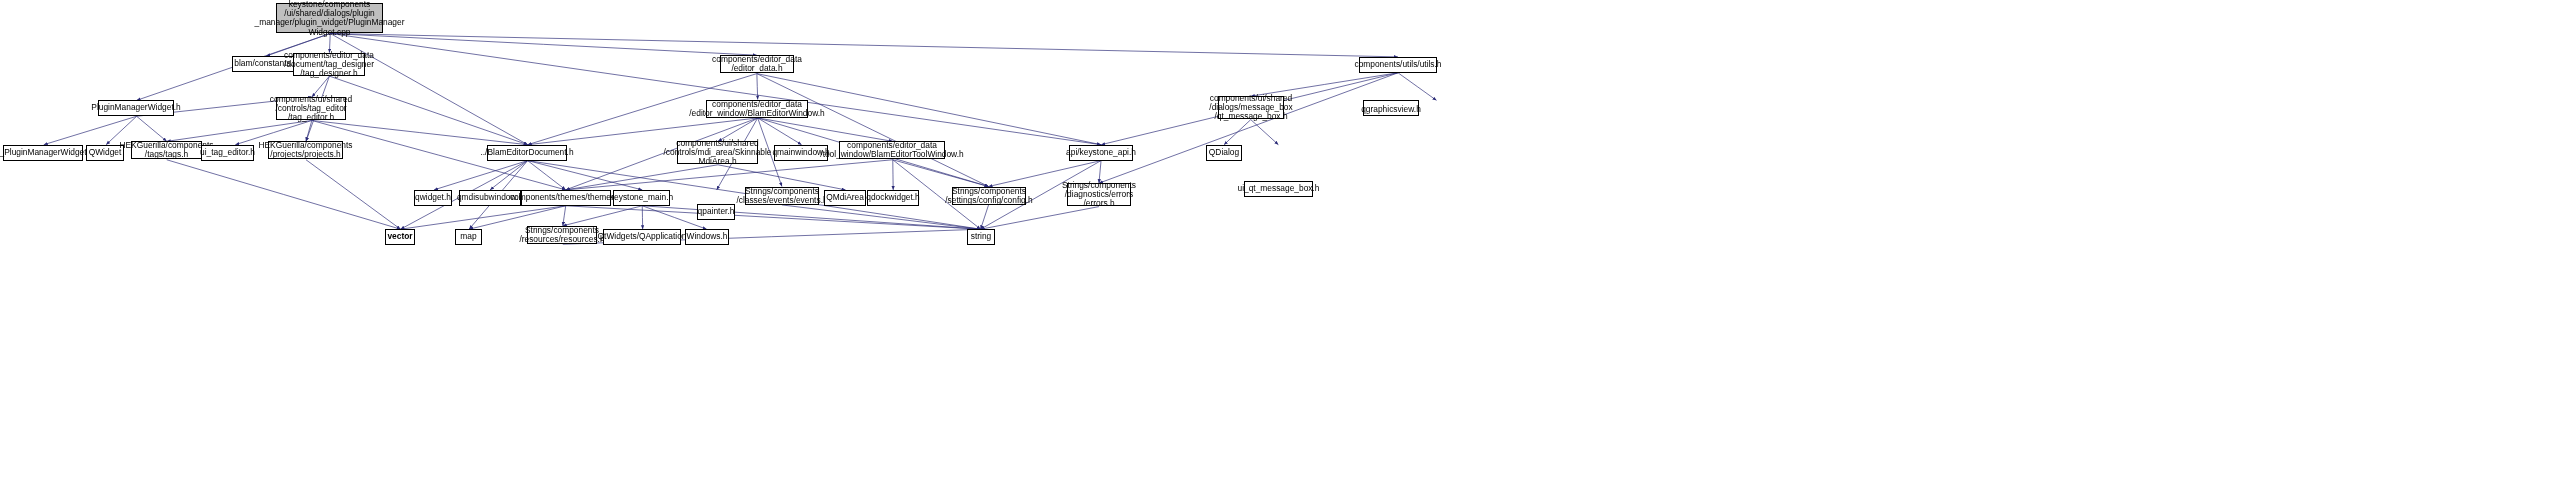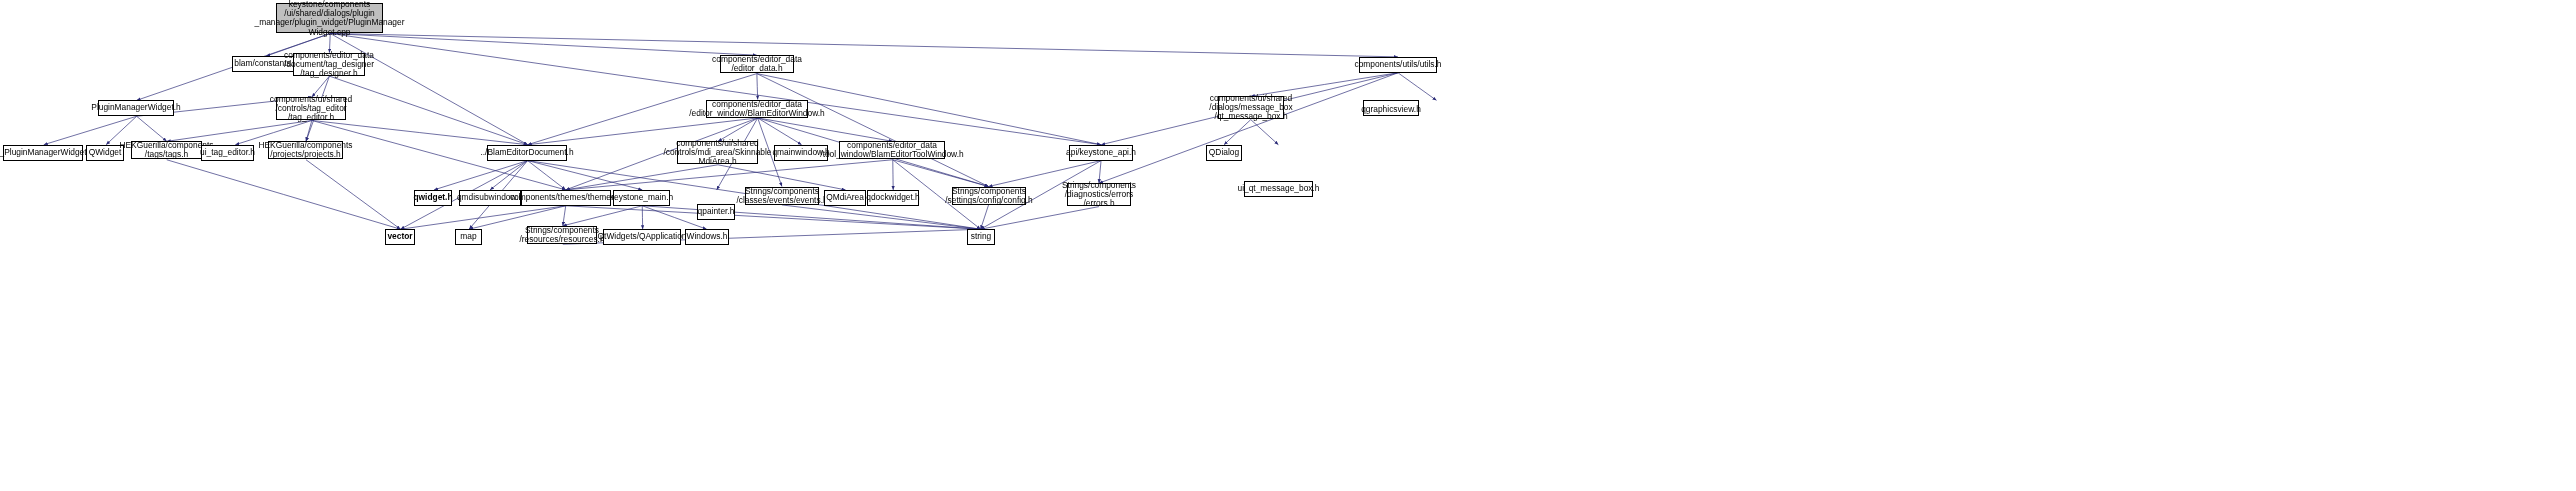--- a/index.html
+++ b/index.html
@@ -166,21 +166,21 @@
       </div>
       <div class="node" style="left: 1069px; top: 145px; width: 64px; height: 16px;">
         <span>api/keystone_api.h</span>
       </div>
       <div class="node" style="left: 1206px; top: 145px; width: 36px; height: 16px;">
         <span>QDialog</span>
       </div>
       <div class="node" style="left: 1244px; top: 145px; width: 69px; height: 16px; margin-top: 36px;">
         <span>ui_qt_message_box.h</span>
       </div>
-      <div class="node" style="left: 414px; top: 190px; width: 38px; height: 16px; font-weight: bold;">
+      <div class="node" style="left: 414px; top: 190px; width: 38px; height: 16px;">
         <span>qwidget.h</span>
       </div>
       <div class="node" style="left: 459px; top: 190px; width: 62px; height: 16px;">
         <span>qmdisubwindow.h</span>
       </div>
       <div class="node" style="left: 521px; top: 190px; width: 90px; height: 16px;">
         <span>components/themes/themes.h</span>
       </div>
       <div class="node" style="left: 613px; top: 190px; width: 57px; height: 16px;">
         <span>keystone_main.h</span>

